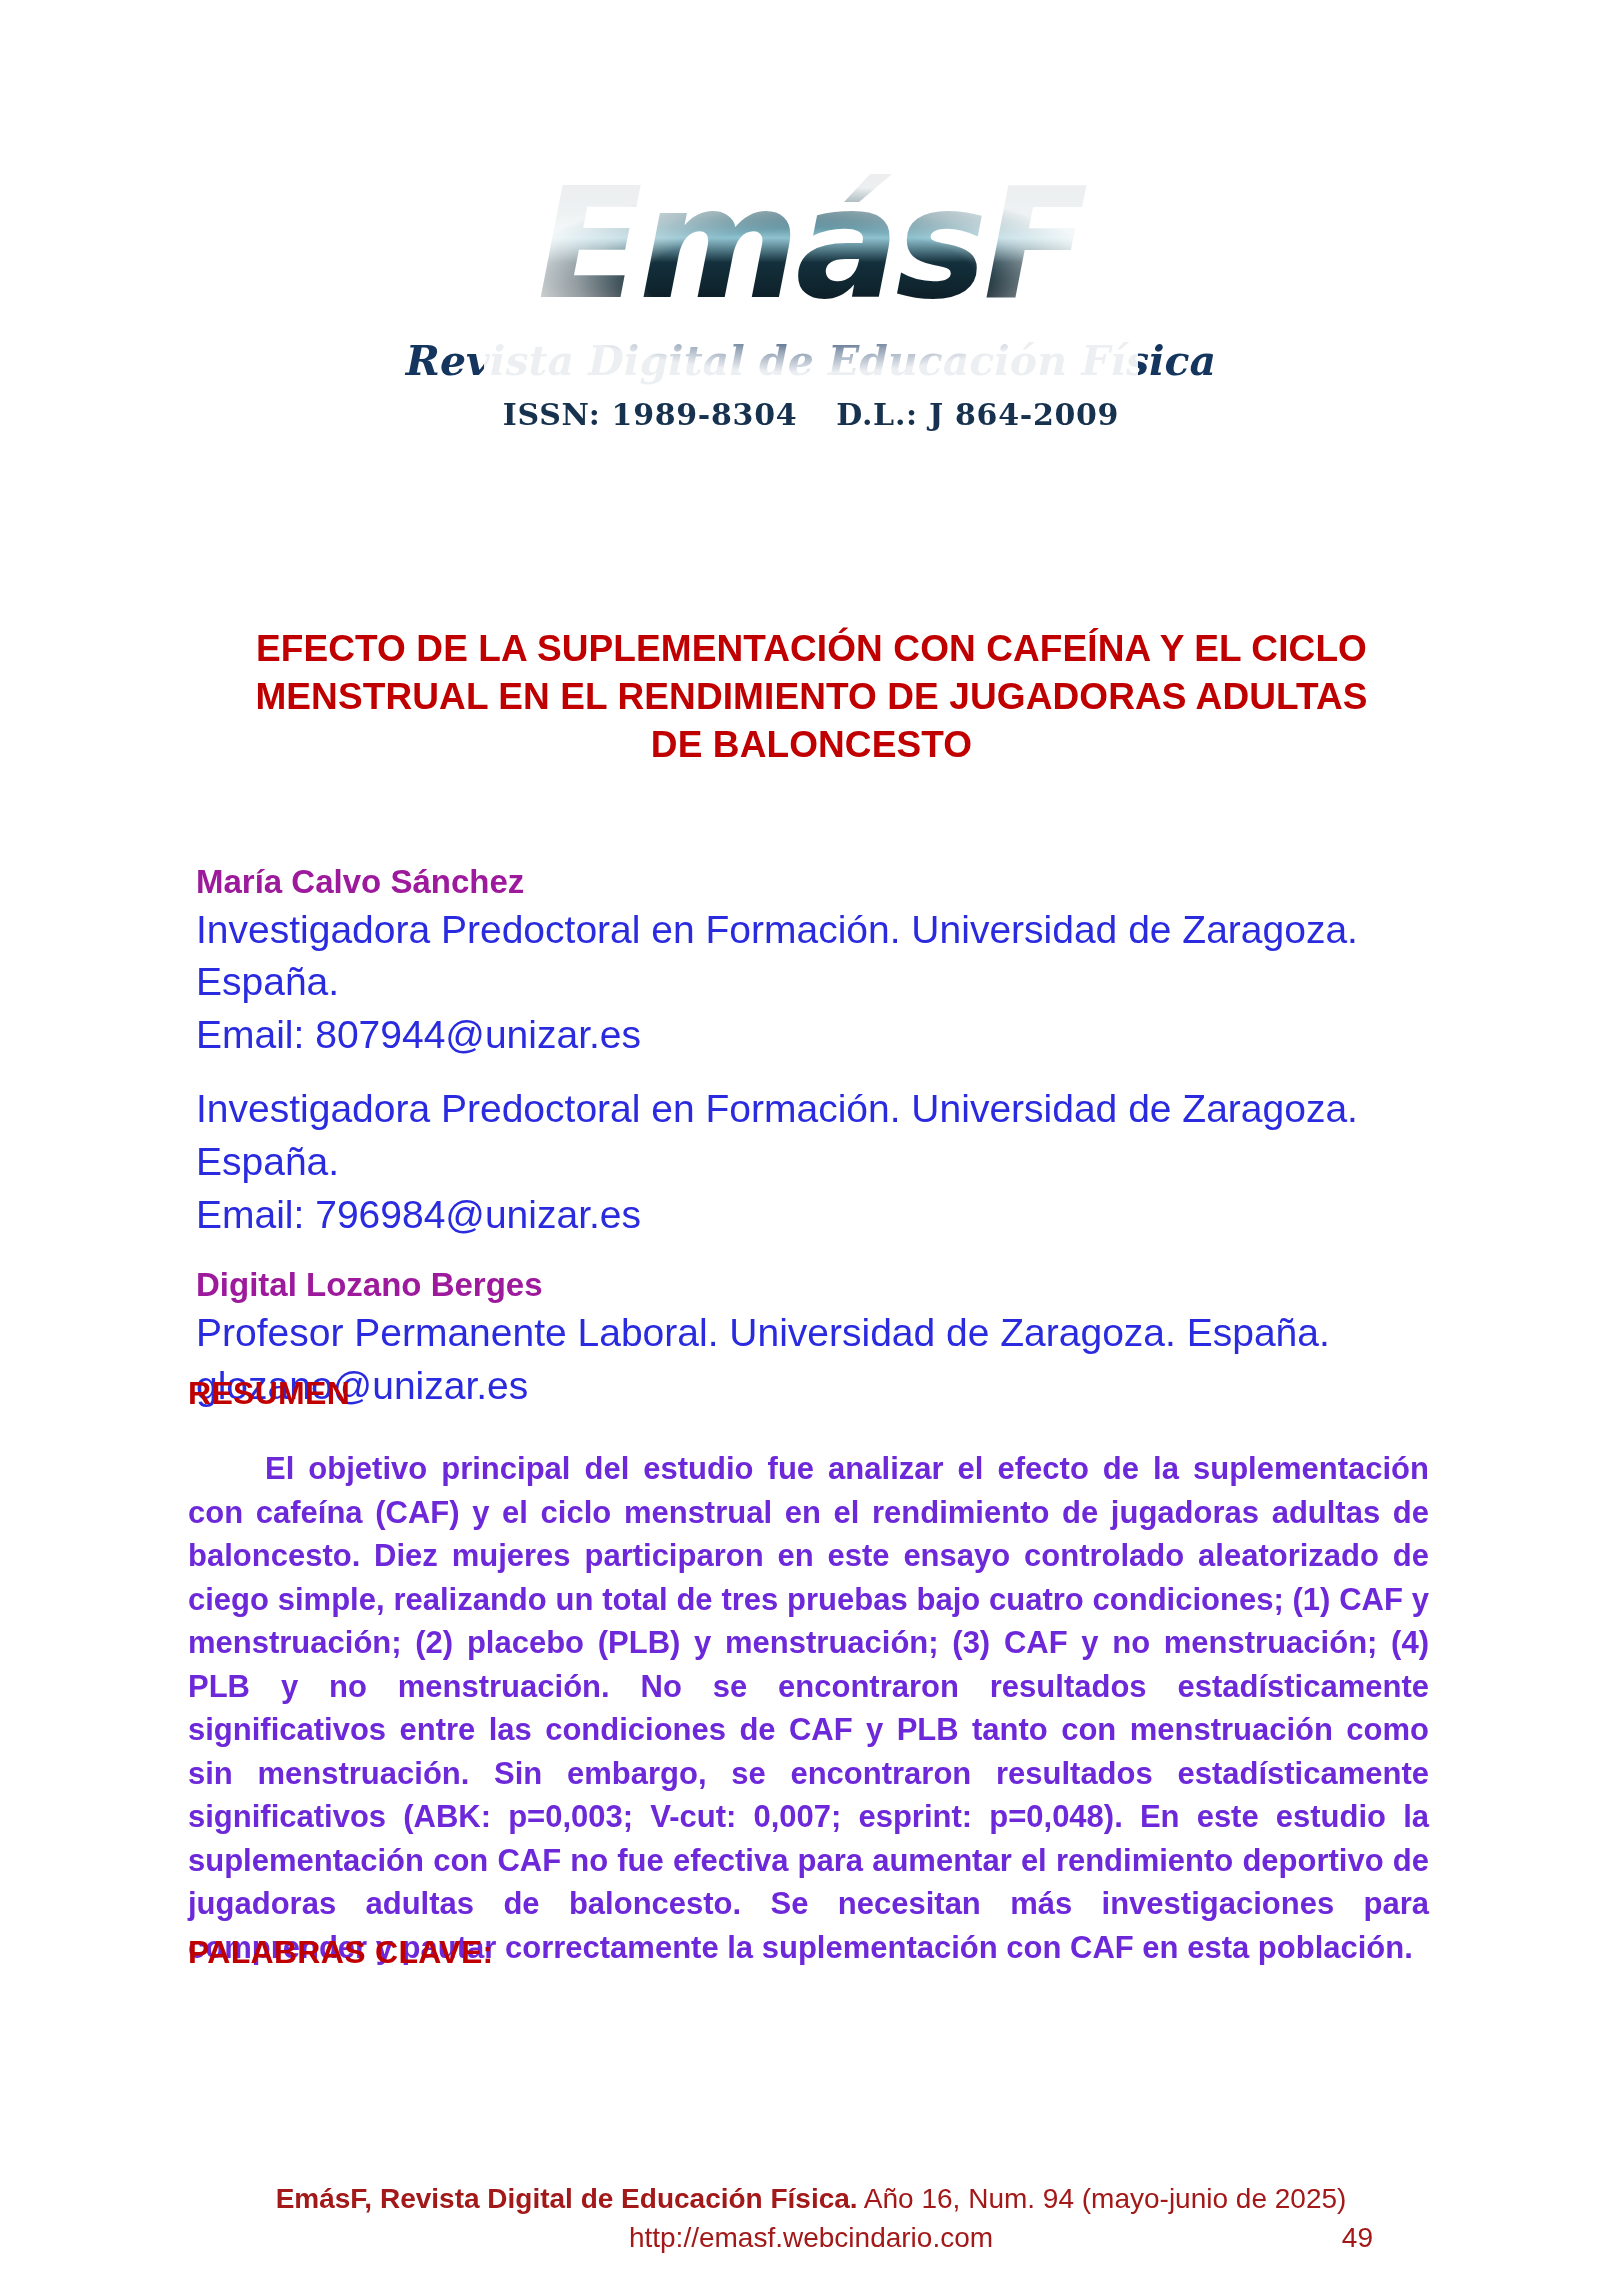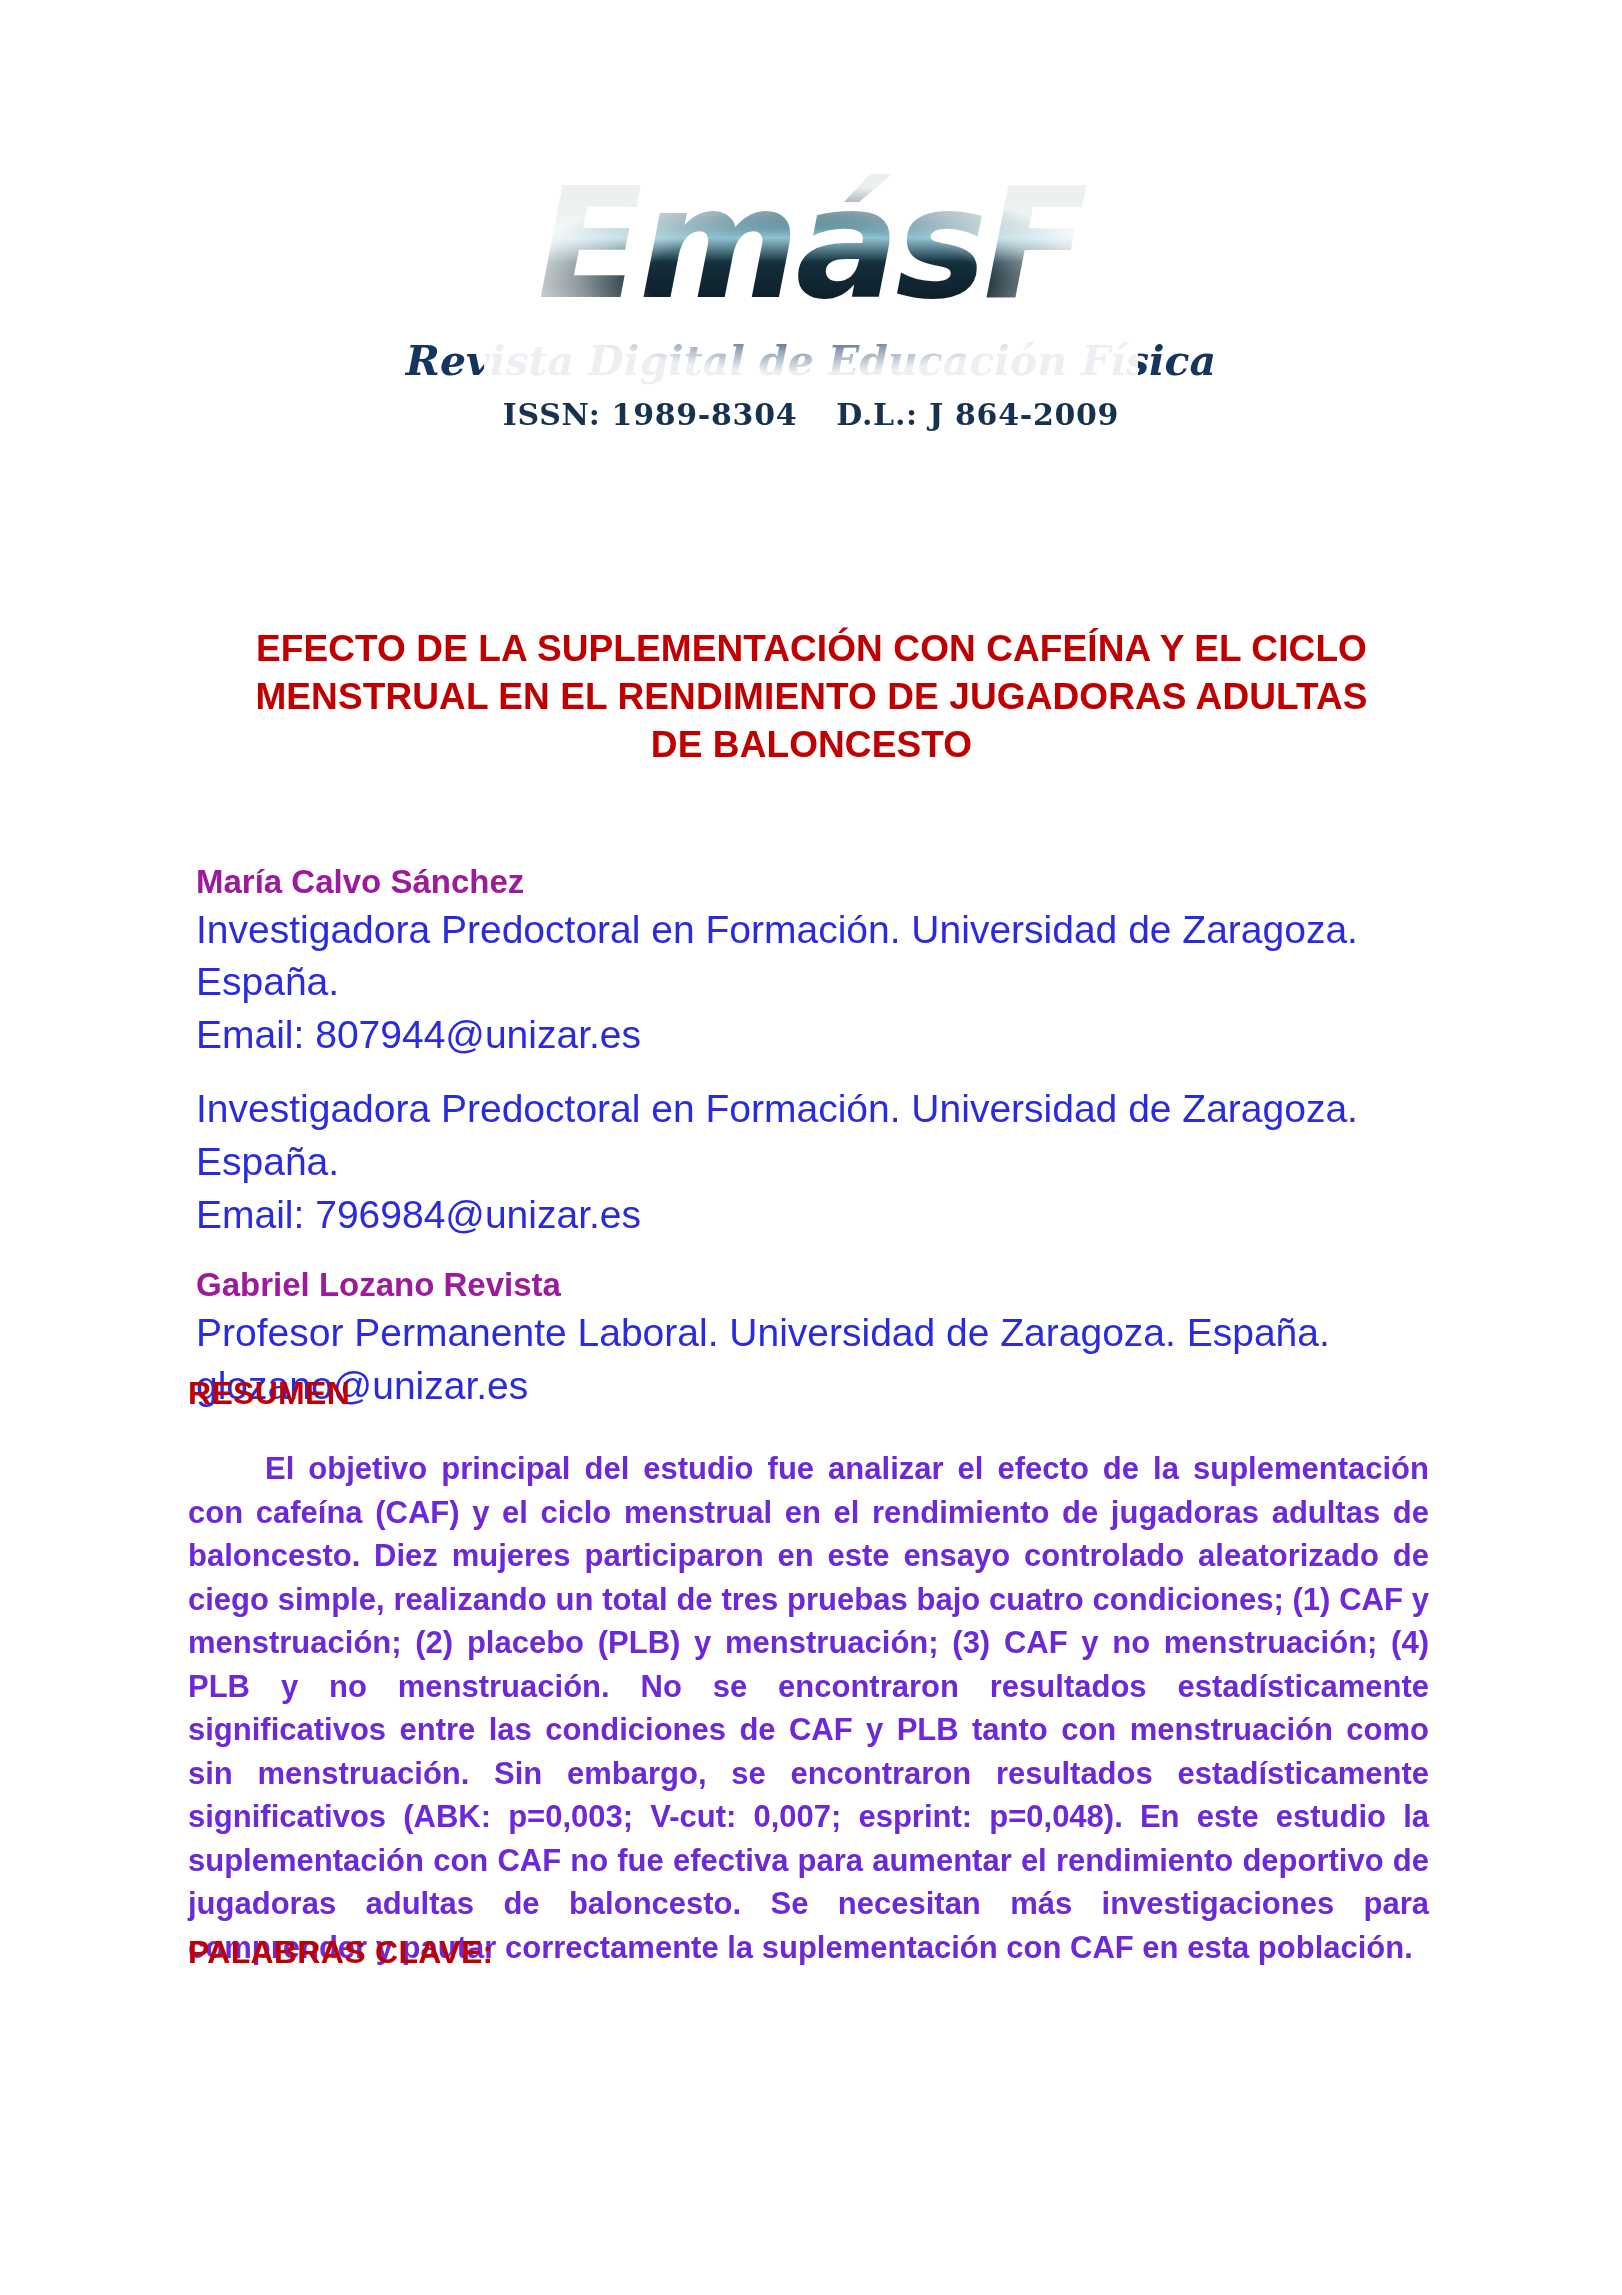--- a/index.html
+++ b/index.html
@@ -202,29 +202,38 @@
       <div class="author-line">Investigadora Predoctoral en Formación. Universidad de Zaragoza. España.</div>
       <div class="author-line">Email: 807944@unizar.es</div>
     </div>
 
     <div class="author-block">
       <div class="author-line">Investigadora Predoctoral en Formación. Universidad de Zaragoza. España.</div>
       <div class="author-line">Email: 796984@unizar.es</div>
     </div>
 
     <div class="author-block">
-      <div class="author-name">Gabriel Lozano Revista</div>
+      <div class="author-name">Digital Lozano Berges</div>
       <div class="author-line">Profesor Permanente Laboral. Universidad de Zaragoza. España.</div>
       <div class="author-line">glozano@unizar.es</div>
     </div>
 
   </div>
 
   <div class="section-heading" id="resumen-heading">RESUMEN</div>
 
   <div class="abstract">El objetivo principal del estudio fue analizar el efecto de la suplementación con cafeína (CAF) y el ciclo menstrual en el rendimiento de jugadoras adultas de baloncesto. Diez mujeres participaron en este ensayo controlado aleatorizado de ciego simple, realizando un total de tres pruebas bajo cuatro condiciones; (1) CAF y menstruación; (2) placebo (PLB) y menstruación; (3) CAF y no menstruación; (4) PLB y no menstruación. No se encontraron resultados estadísticamente significativos entre las condiciones de CAF y PLB tanto con menstruación como sin menstruación. Sin embargo, se encontraron resultados estadísticamente significativos (ABK: p=0,003; V-cut: 0,007; esprint: p=0,048). En este estudio la suplementación con CAF no fue efectiva para aumentar el rendimiento deportivo de jugadoras adultas de baloncesto. Se necesitan más investigaciones para comprender y pautar correctamente la suplementación con CAF en esta población.</div>
 
   <div class="section-heading" id="keywords-heading">PALABRAS CLAVE:</div>
 
 
+  <div class="footer">
+    <div class="footer-line1">
+      <b>EmásF, Revista Digital de Educación Física.</b><span> Año 16, Num. 94 (mayo-junio de 2025)</span>
+    </div>
+    <div class="footer-line2">
+      <span>http://emasf.webcindario.com</span>
+      <span class="footer-page">49</span>
+    </div>
+  </div>
 
 </div>
 
 
 </body></html>

